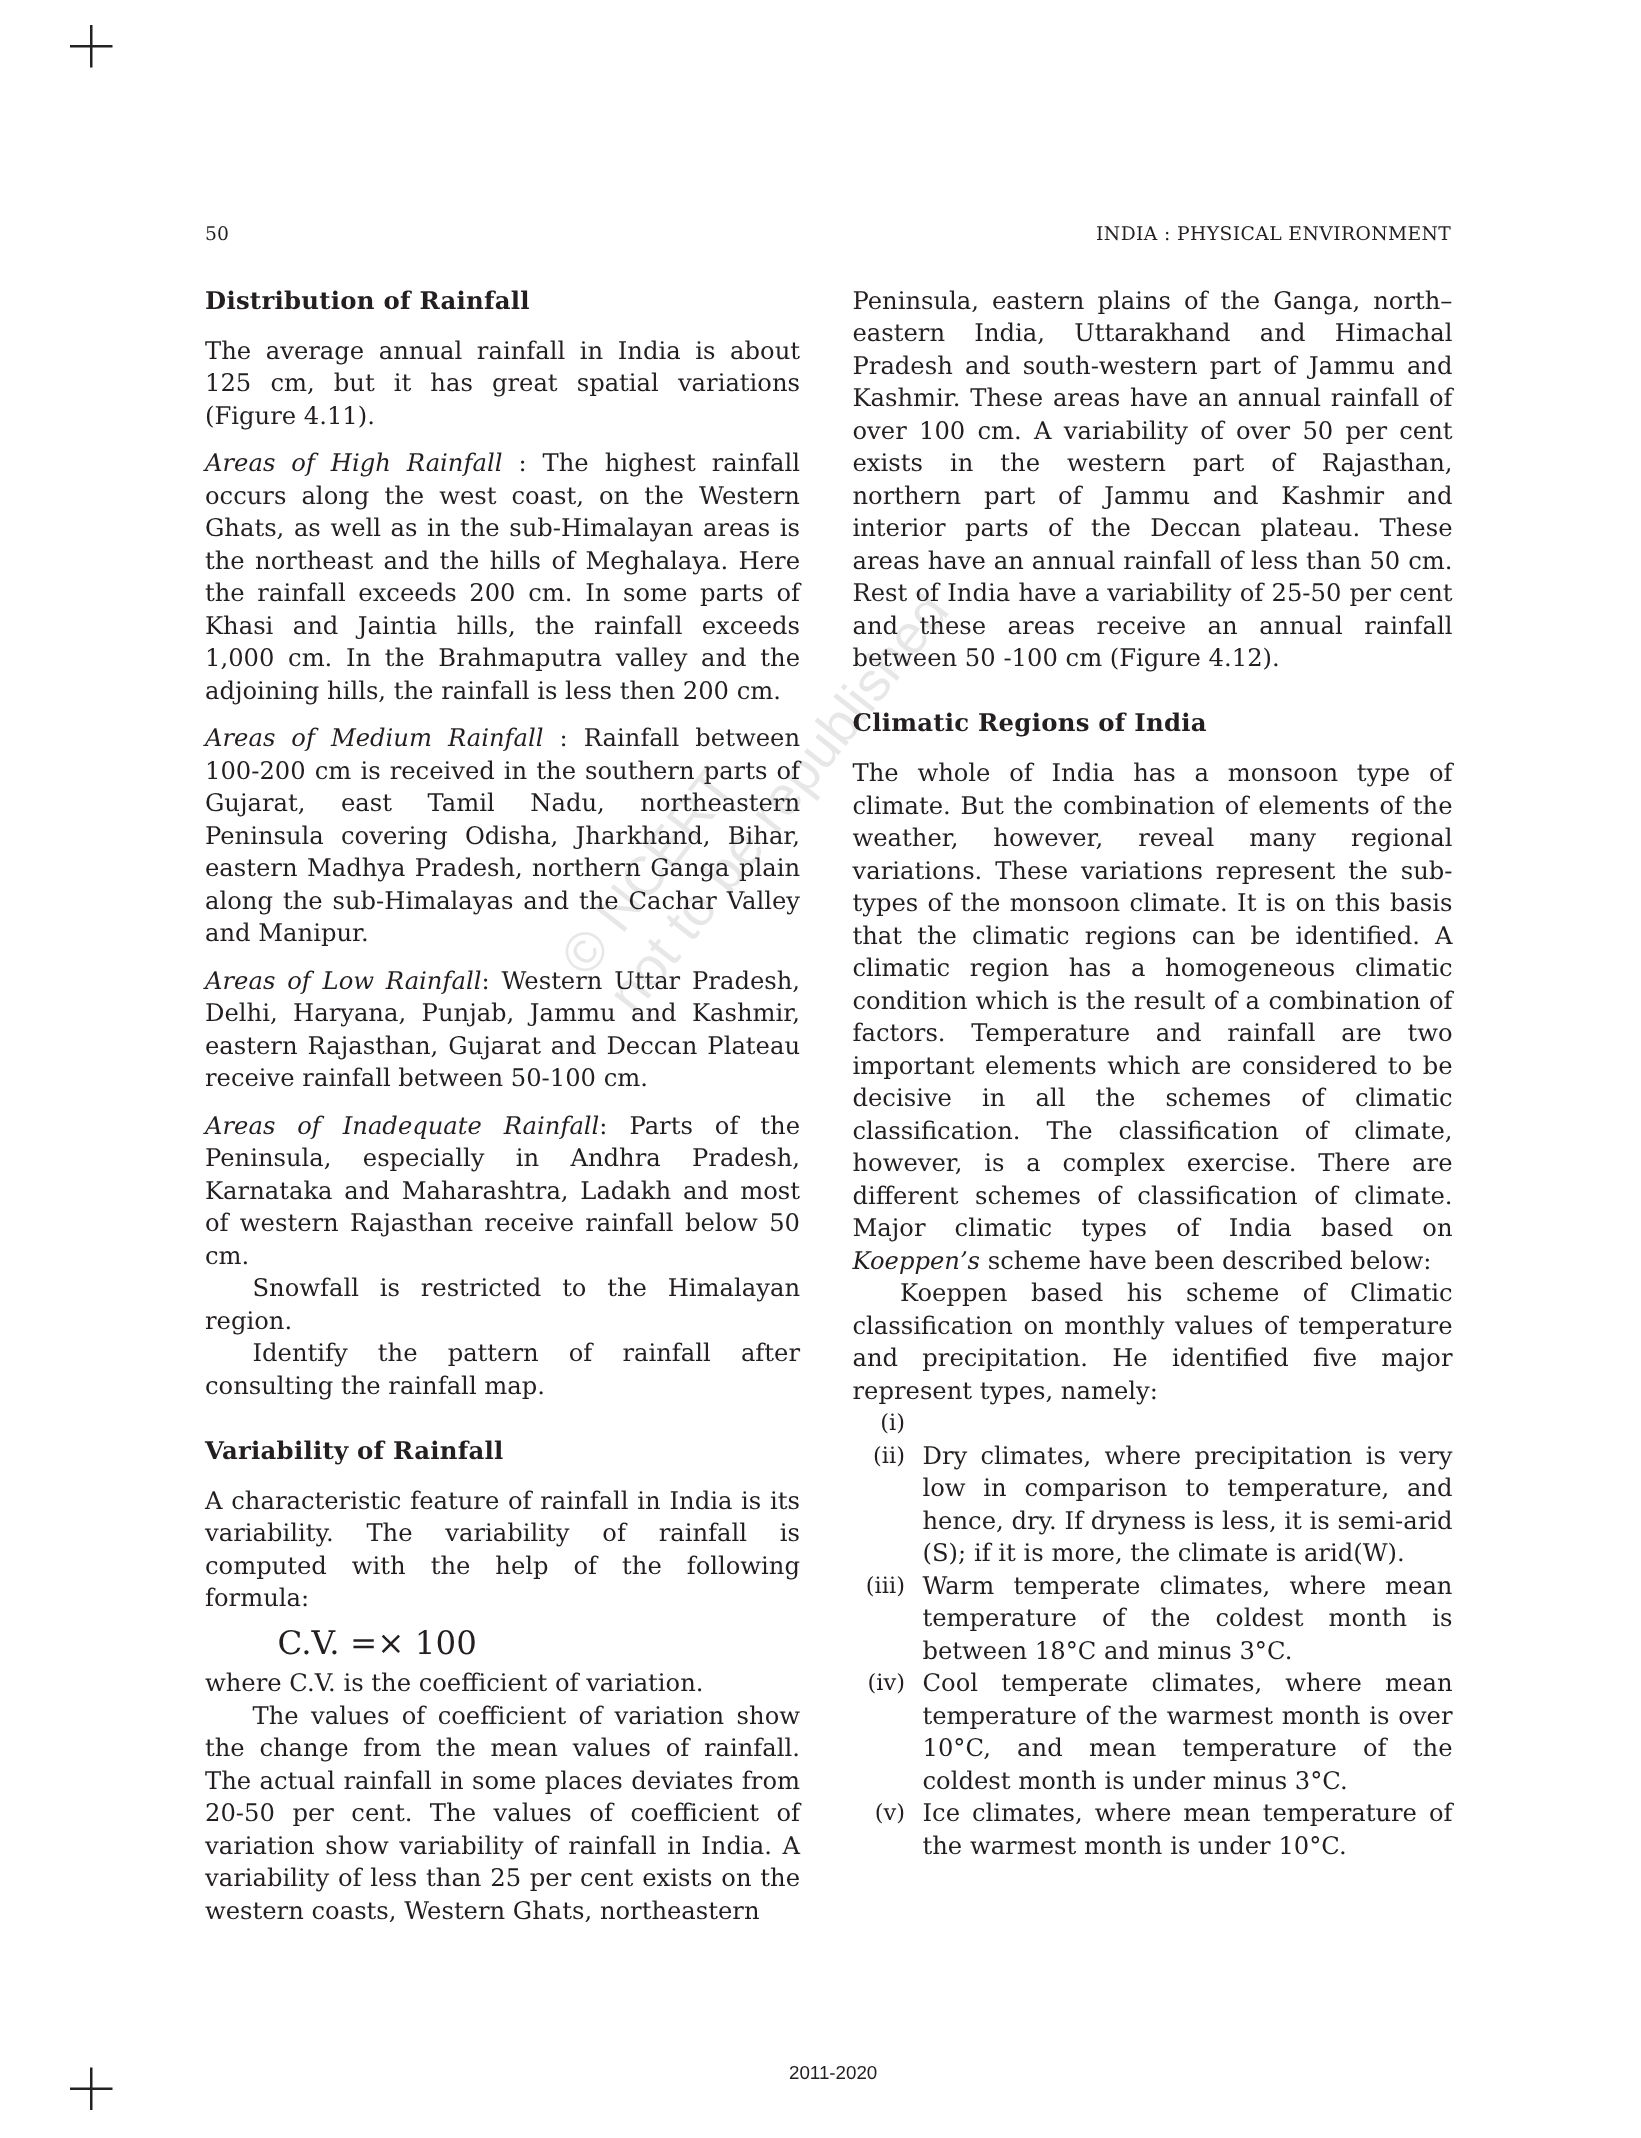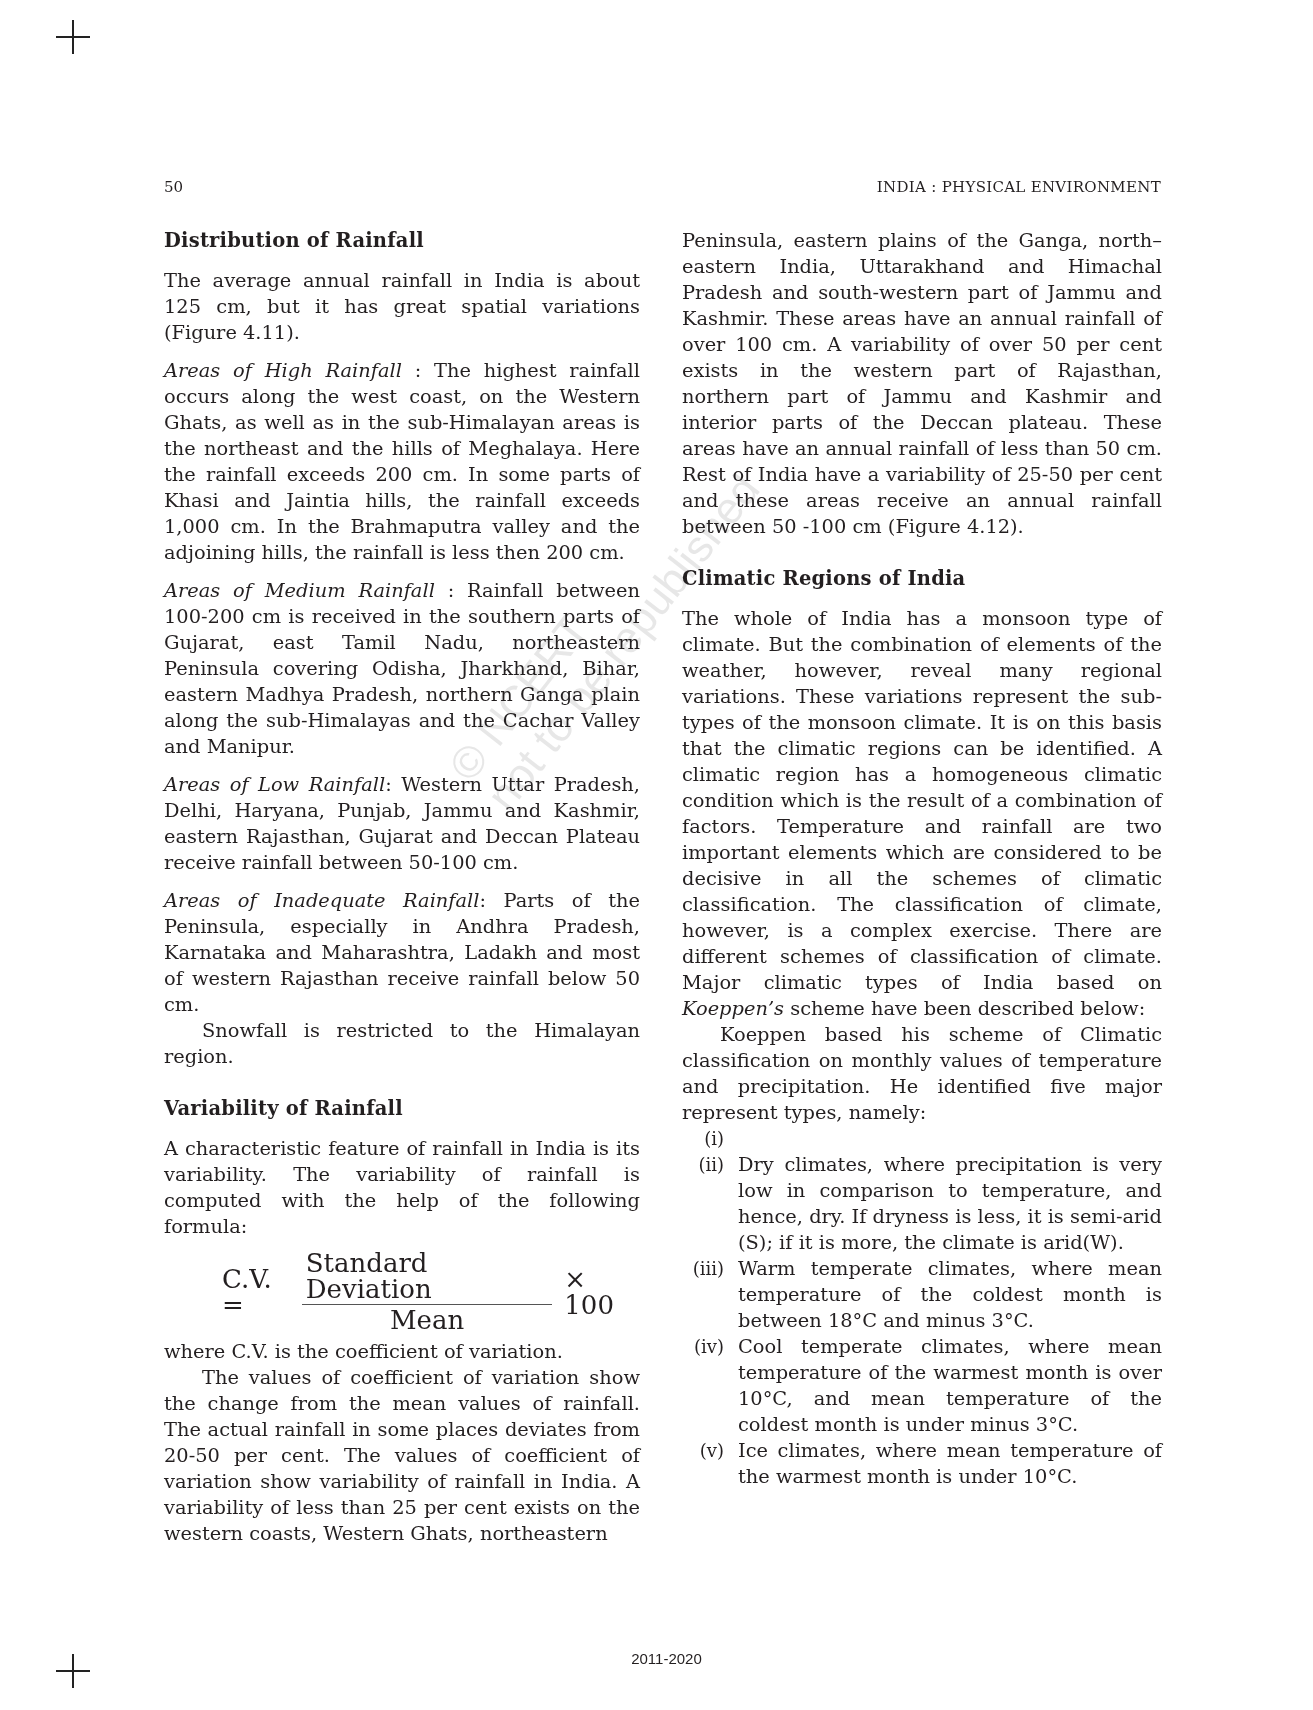--- a/index.html
+++ b/index.html
@@ -73,30 +73,27 @@
 
   <p><em>Areas of High Rainfall</em><span> : The highest rainfall occurs along the west coast, on the Western Ghats, as well as in the sub-Himalayan areas is the northeast and the hills of Meghalaya. Here the rainfall exceeds 200 cm. In some parts of Khasi and Jaintia hills, the rainfall exceeds 1,000 cm.  In the Brahmaputra valley and the adjoining hills, the rainfall is less then 200 cm.</span></p>
 
   <p><em>Areas of Medium Rainfall</em><span> : Rainfall between 100-200 cm is received in the southern parts of Gujarat, east Tamil Nadu, northeastern Peninsula covering Odisha, Jharkhand, Bihar, eastern Madhya Pradesh, northern Ganga plain along the sub-Himalayas and the Cachar Valley and Manipur.</span></p>
 
   <p><em>Areas of Low Rainfall</em><span>: Western Uttar Pradesh, Delhi, Haryana, Punjab, Jammu and Kashmir, eastern Rajasthan, Gujarat and Deccan Plateau receive rainfall between 50-100 cm.</span></p>
 
   <p class="tight"><em>Areas of Inadequate Rainfall</em><span>: Parts of the Peninsula, especially in Andhra Pradesh, Karnataka and Maharashtra, Ladakh and most of western Rajasthan receive rainfall below 50 cm.</span></p>
 
   <p class="tight indent">Snowfall is restricted to the Himalayan region.</p>
+  <p class="indent">Identify the pattern of rainfall after consulting the rainfall map.</p>
 
   <h3 class="spaced">Variability of Rainfall</h3>
   <p class="tight">A characteristic feature of rainfall in India is its variability. The variability of rainfall is computed with the help of the following formula:</p>
 
   <div class="formula">
     <span>C.V. =</span>
-    <span class="frac">
-      <span class="num">Standard Deviation</span>
-      <span class="den">Mean</span>
-    </span>
     <span>× 100</span>
   </div>
 
   <p class="tight">where C.V. is the coefficient of variation.</p>
   <p class="indent">The values of coefficient of variation show the change from the mean values of rainfall. The actual rainfall in some places deviates from 20-50 per cent. The values of coefficient of variation show variability of rainfall in India. A variability of less than 25 per cent exists on the western coasts, Western Ghats, northeastern</p>
 </div>
 
 <div class="col right">
   <p>Peninsula, eastern plains of the Ganga, north–eastern India, Uttarakhand and Himachal Pradesh and south-western part of Jammu and Kashmir. These areas have an annual rainfall of over 100 cm. A variability of over 50 per cent exists in the western part of Rajasthan, northern part of Jammu and Kashmir and interior parts of the Deccan plateau. These areas have an annual rainfall of less than 50 cm. Rest of India have a variability of 25-50 per cent and these areas receive an annual rainfall between 50 -100 cm (Figure 4.12).</p>
 

